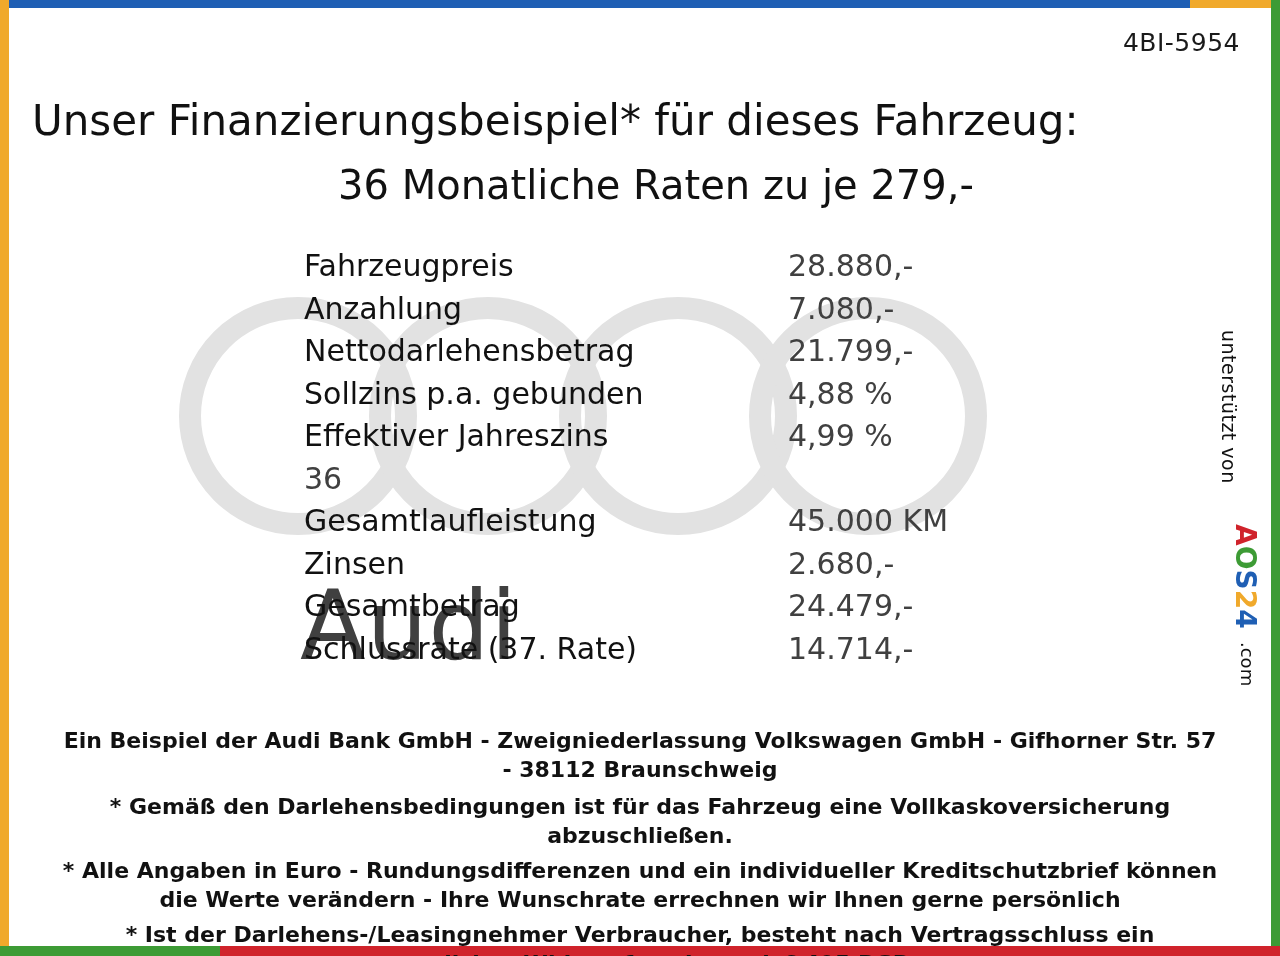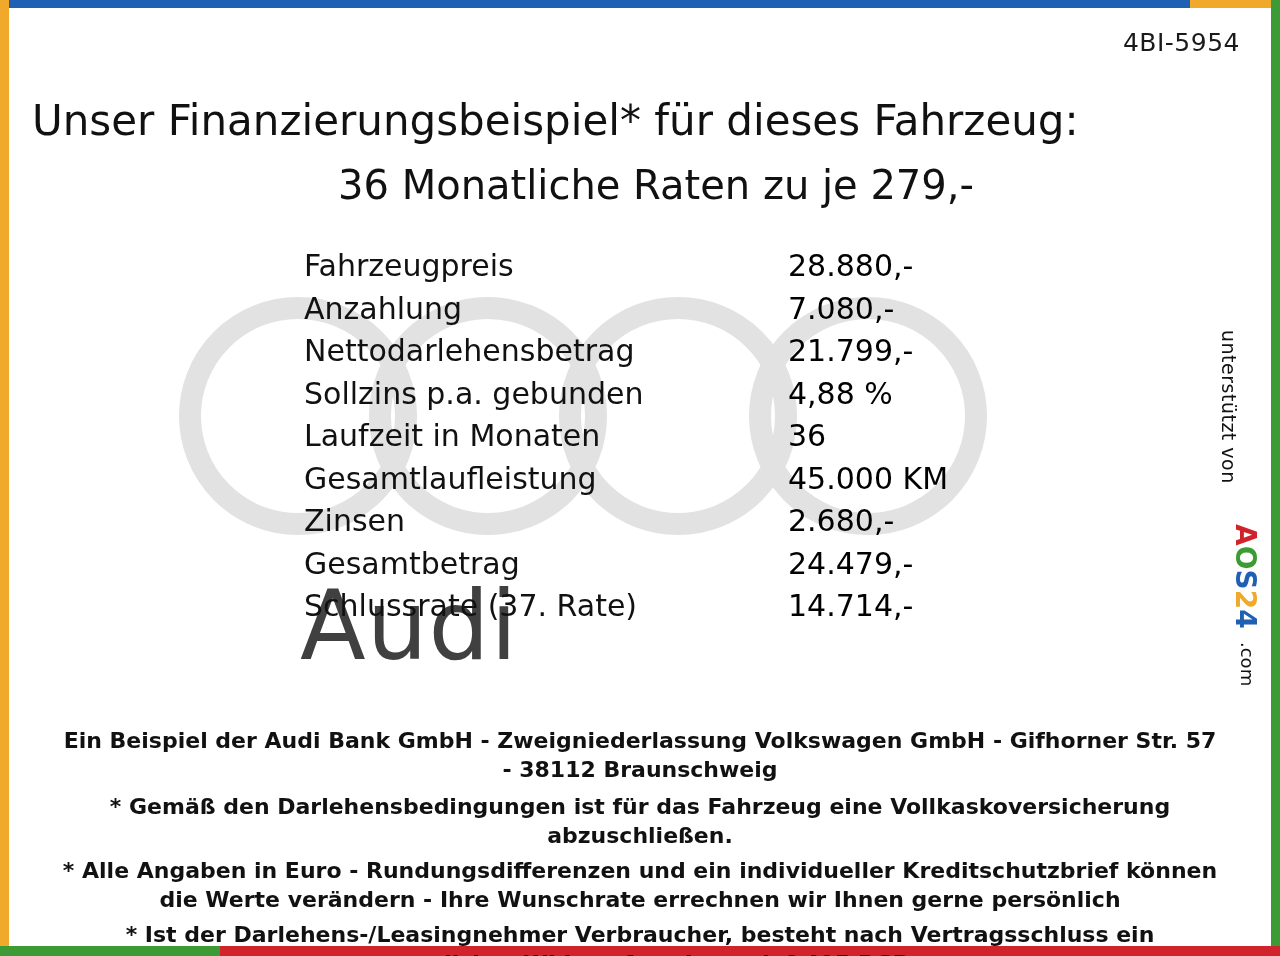--- a/index.html
+++ b/index.html
@@ -131,21 +131,21 @@
     height: 42.5px;
   }
   .tlabel {
     width: 484px;
     font-size: 30px;
     color: #111;
     white-space: nowrap;
   }
   .tvalue {
     font-size: 30px;
-    color: #000000;
+    color: #404040;
     white-space: nowrap;
   }
 
   .footnotes {
     position: absolute;
     left: 60px;
     top: 726px;
     width: 1160px;
     text-align: center;
   }
@@ -241,21 +241,24 @@
     </div>
     <div class="trow">
       <div class="tlabel">Nettodarlehensbetrag</div>
       <div class="tvalue">21.799,-</div>
     </div>
     <div class="trow">
       <div class="tlabel">Sollzins p.a. gebunden</div>
       <div class="tvalue">4,88 %</div>
     </div>
     <div class="trow">
-      <div class="tlabel">Laufzeit in Monaten</div>
+      <div class="tlabel">Effektiver Jahreszins</div>
+      <div class="tvalue">4,99 %</div>
+    </div>
+    <div class="trow">
       <div class="tvalue">36</div>
     </div>
     <div class="trow">
       <div class="tlabel">Gesamtlaufleistung</div>
       <div class="tvalue">45.000 KM</div>
     </div>
     <div class="trow">
       <div class="tlabel">Zinsen</div>
       <div class="tvalue">2.680,-</div>
     </div>

